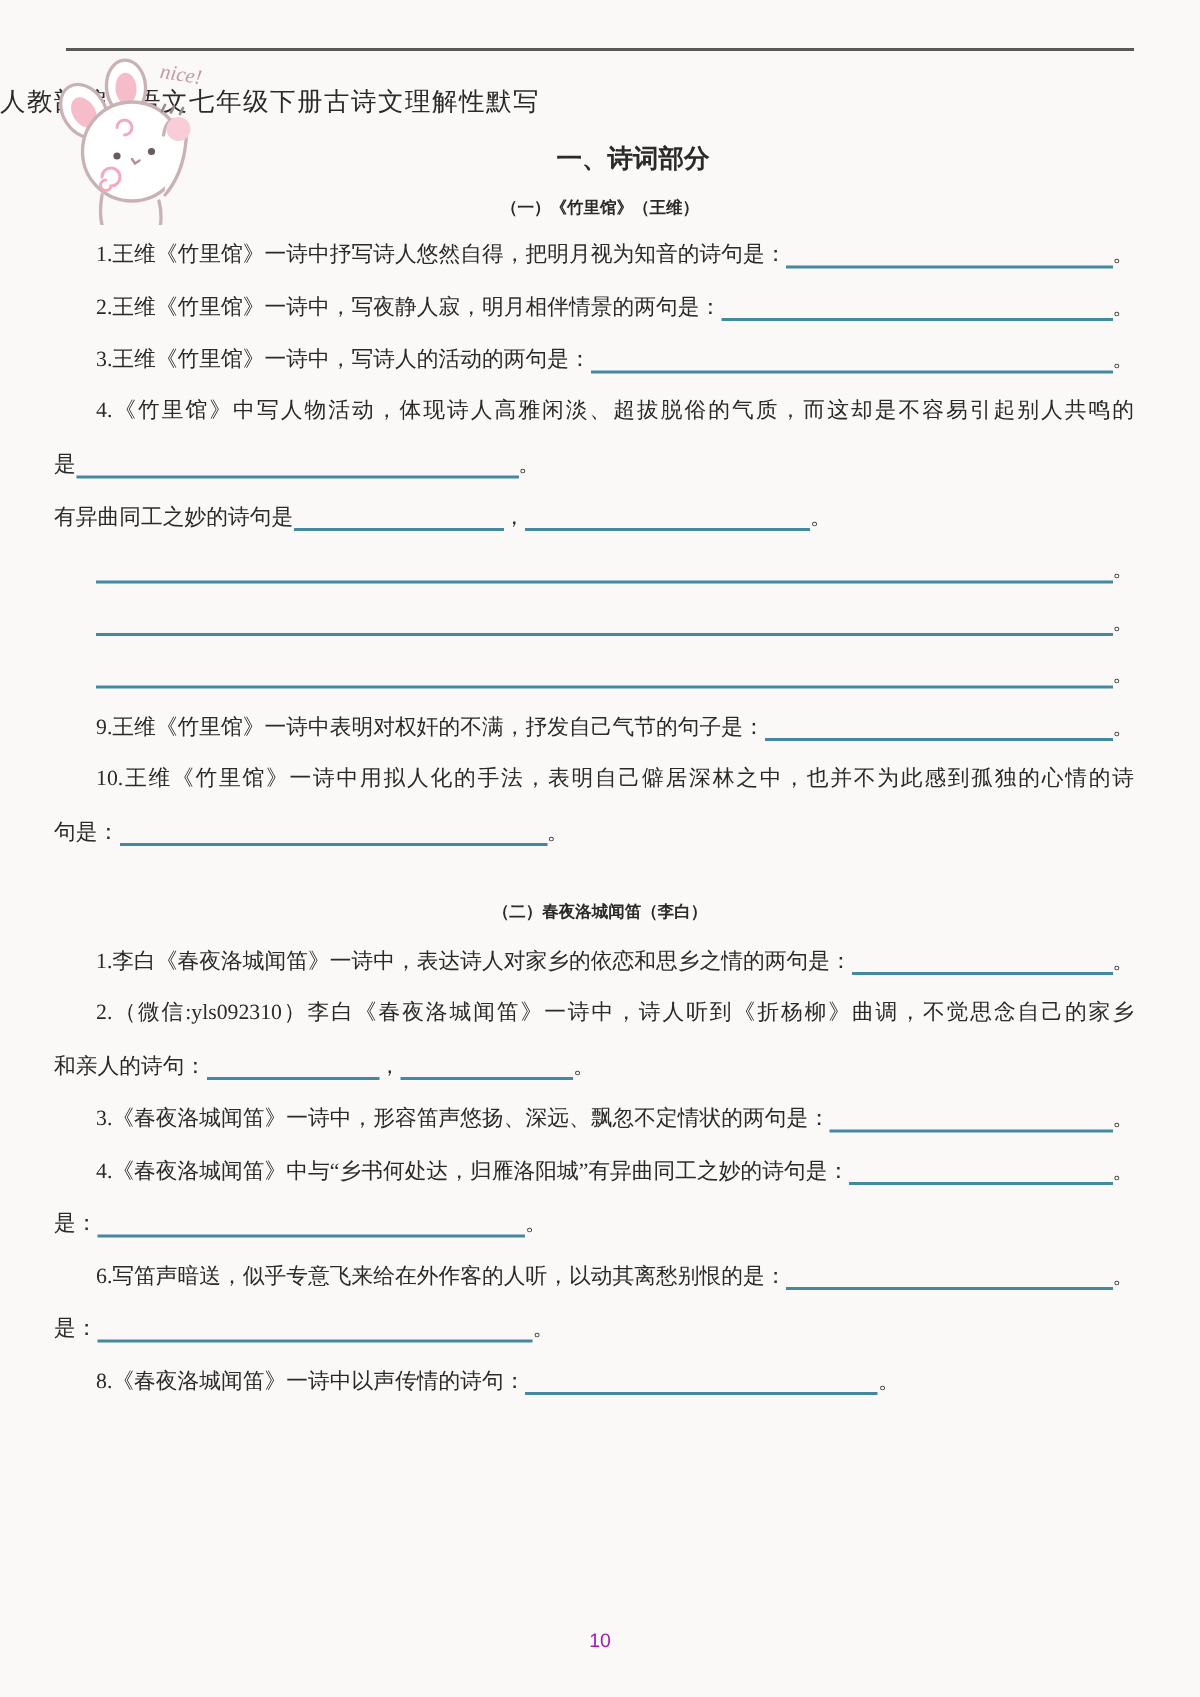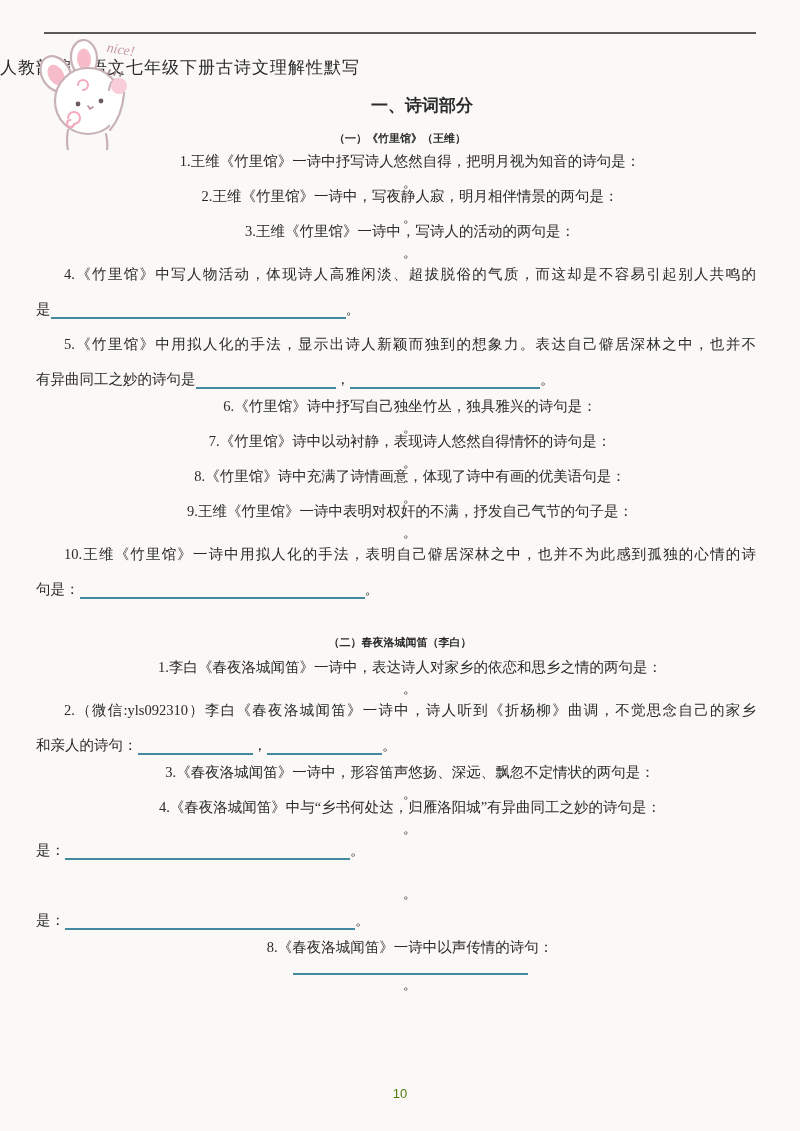--- a/index.html
+++ b/index.html
@@ -30,31 +30,31 @@
     text-align:center;
     font-size:11px; font-weight:bold;
   }
   .section-heading.first { margin-top:13px; margin-bottom:6px; }
   .section-heading.second { margin-top:28px; margin-bottom:8px; }
   .questions { padding:0 44px 0 36px; font-size:14.5px; }
   .q-line { min-height:35px; }
   .fline { display:flex; align-items:center; height:35px; }
   .fline .q-text { white-space:pre; flex:0 0 auto; }
   .jline { line-height:35px; text-align:justify; text-align-last:justify; }
-  .indent { padding-left:28px;flex-direction:column; }
+  .indent { padding-left:28px; }
   .blank {
     display:block;
     border-bottom:2px solid var(--underline-color,#4589a0);
     height:16px; align-self:center;
     flex:0 0 auto;
   }
   .blank.fill { flex:1 1 auto; }
   .page-number {
     position:absolute; bottom:30px; left:0; right:0;
-    text-align:center; font-size:13px; color:#4d7c0f;
+    text-align:center; font-size:13px; color:#a21caf;
     font-family:"Liberation Sans","DejaVu Sans",sans-serif;
   }
   .rabbit {
     position:absolute; left:26px; top:38px;
     width:130px; height:112px;
   }
 </style>
 </head>
 <body>
 
@@ -115,40 +115,36 @@
       <span class="q-text">3.王维《竹里馆》一诗中，写诗人的活动的两句是：</span>
       <span class="blank fill"></span>
       <span class="q-text">。</span>
     </div>
     <div class="q-line jline indent"><span class="q-text">4.《竹里馆》中写人物活动，体现诗人高雅闲淡、超拔脱俗的气质，而这却是不容易引起别人共鸣的</span></div>
     <div class="q-line fline">
       <span class="q-text">是</span>
       <span class="blank" style="width: 295px;"></span>
       <span class="q-text">。</span>
     </div>
-    <div class="q-line jline indent"><span class="q-text">5.《竹里馆》中用拟人化的手法，显示出诗人新颖而独到的想象力。表达自己僻居深林之中，也并不</span></div>
     <div class="q-line fline">
       <span class="q-text">有异曲同工之妙的诗句是</span>
       <span class="blank" style="width: 140px;"></span>
       <span class="q-text">，</span>
       <span class="blank" style="width: 190px;"></span>
       <span class="q-text">。</span>
     </div>
     <div class="q-line fline indent">
-      <span class="q-text">6.《竹里馆》诗中抒写自己独坐竹丛，独具雅兴的诗句是：</span>
-      <span class="blank fill"></span>
-      <span class="q-text">。</span>
-    </div>
-    <div class="q-line fline indent">
-      <span class="q-text">7.《竹里馆》诗中以动衬静，表现诗人悠然自得情怀的诗句是：</span>
-      <span class="blank fill"></span>
-      <span class="q-text">。</span>
-    </div>
-    <div class="q-line fline indent">
-      <span class="q-text">8.《竹里馆》诗中充满了诗情画意，体现了诗中有画的优美语句是：</span>
+      <span class="blank fill"></span>
+      <span class="q-text">。</span>
+    </div>
+    <div class="q-line fline indent">
+      <span class="blank fill"></span>
+      <span class="q-text">。</span>
+    </div>
+    <div class="q-line fline indent">
       <span class="blank fill"></span>
       <span class="q-text">。</span>
     </div>
     <div class="q-line fline indent">
       <span class="q-text">9.王维《竹里馆》一诗中表明对权奸的不满，抒发自己气节的句子是：</span>
       <span class="blank fill"></span>
       <span class="q-text">。</span>
     </div>
     <div class="q-line jline indent"><span class="q-text">10.王维《竹里馆》一诗中用拟人化的手法，表明自己僻居深林之中，也并不为此感到孤独的心情的诗</span></div>
     <div class="q-line fline">
@@ -182,20 +178,21 @@
       <span class="q-text">4.《春夜洛城闻笛》中与“乡书何处达，归雁洛阳城”有异曲同工之妙的诗句是：</span>
       <span class="blank fill"></span>
       <span class="q-text">。</span>
     </div>
     <div class="q-line fline">
       <span class="q-text">是：</span>
       <span class="blank" style="width: 285px;"></span>
       <span class="q-text">。</span>
     </div>
     <div class="q-line fline indent">
+      <span class="q-text">6.写笛声暗送，似乎专意飞来给在外作客的人听，以动其离愁别恨的是：</span>
       <span class="blank fill"></span>
       <span class="q-text">。</span>
     </div>
     <div class="q-line fline">
       <span class="q-text">是：</span>
       <span class="blank" style="width: 290px;"></span>
       <span class="q-text">。</span>
     </div>
     <div class="q-line fline indent">
       <span class="q-text">8.《春夜洛城闻笛》一诗中以声传情的诗句：</span>

